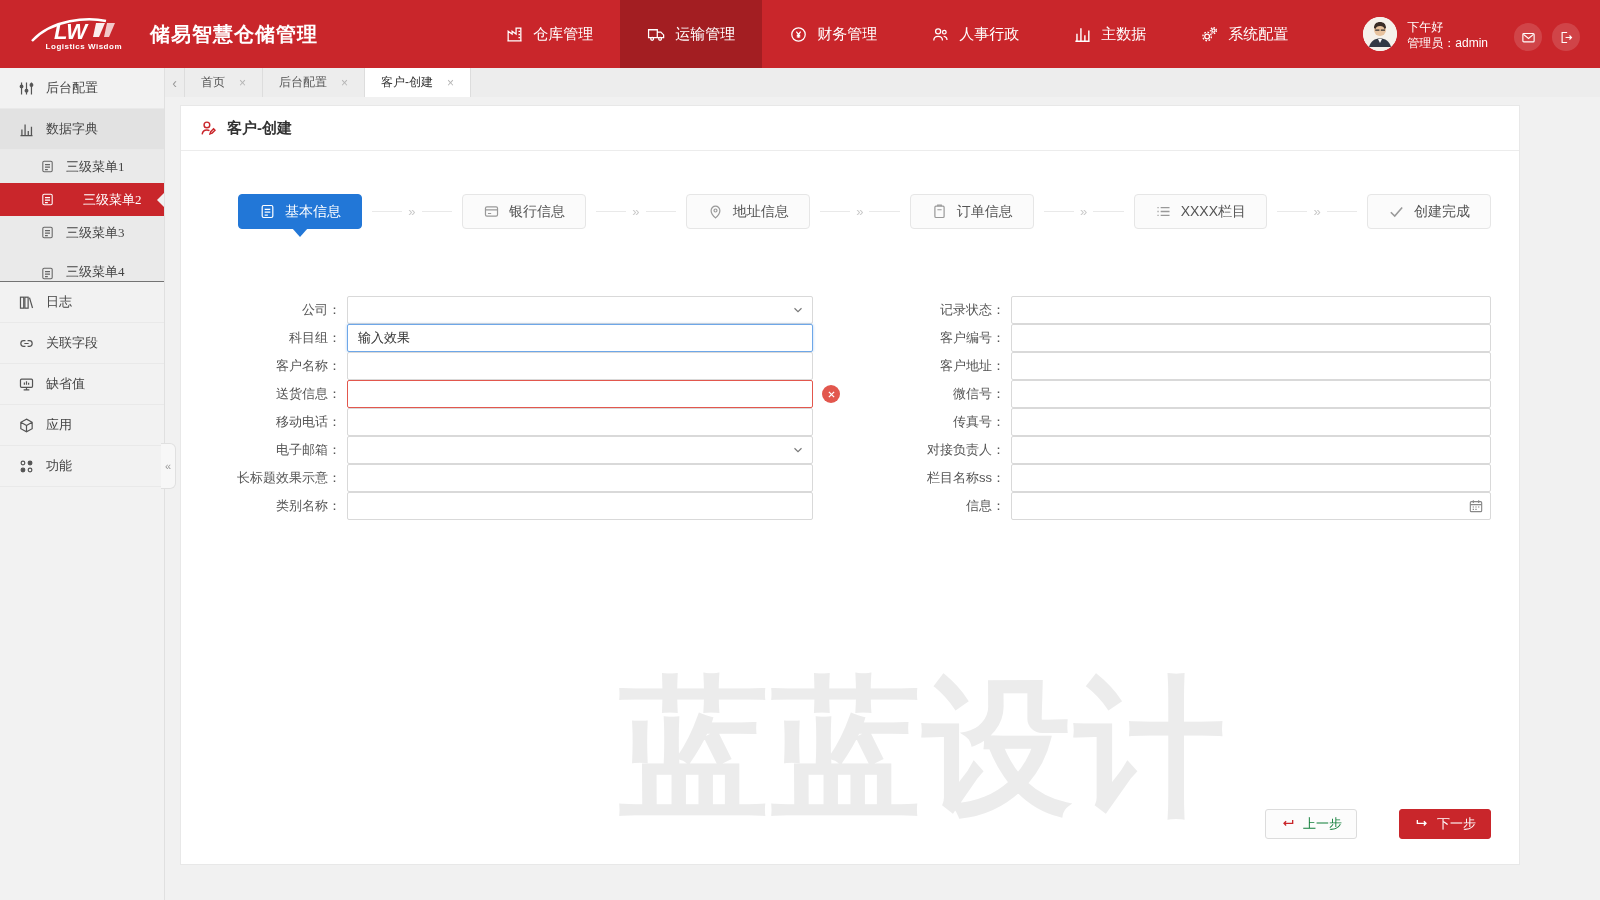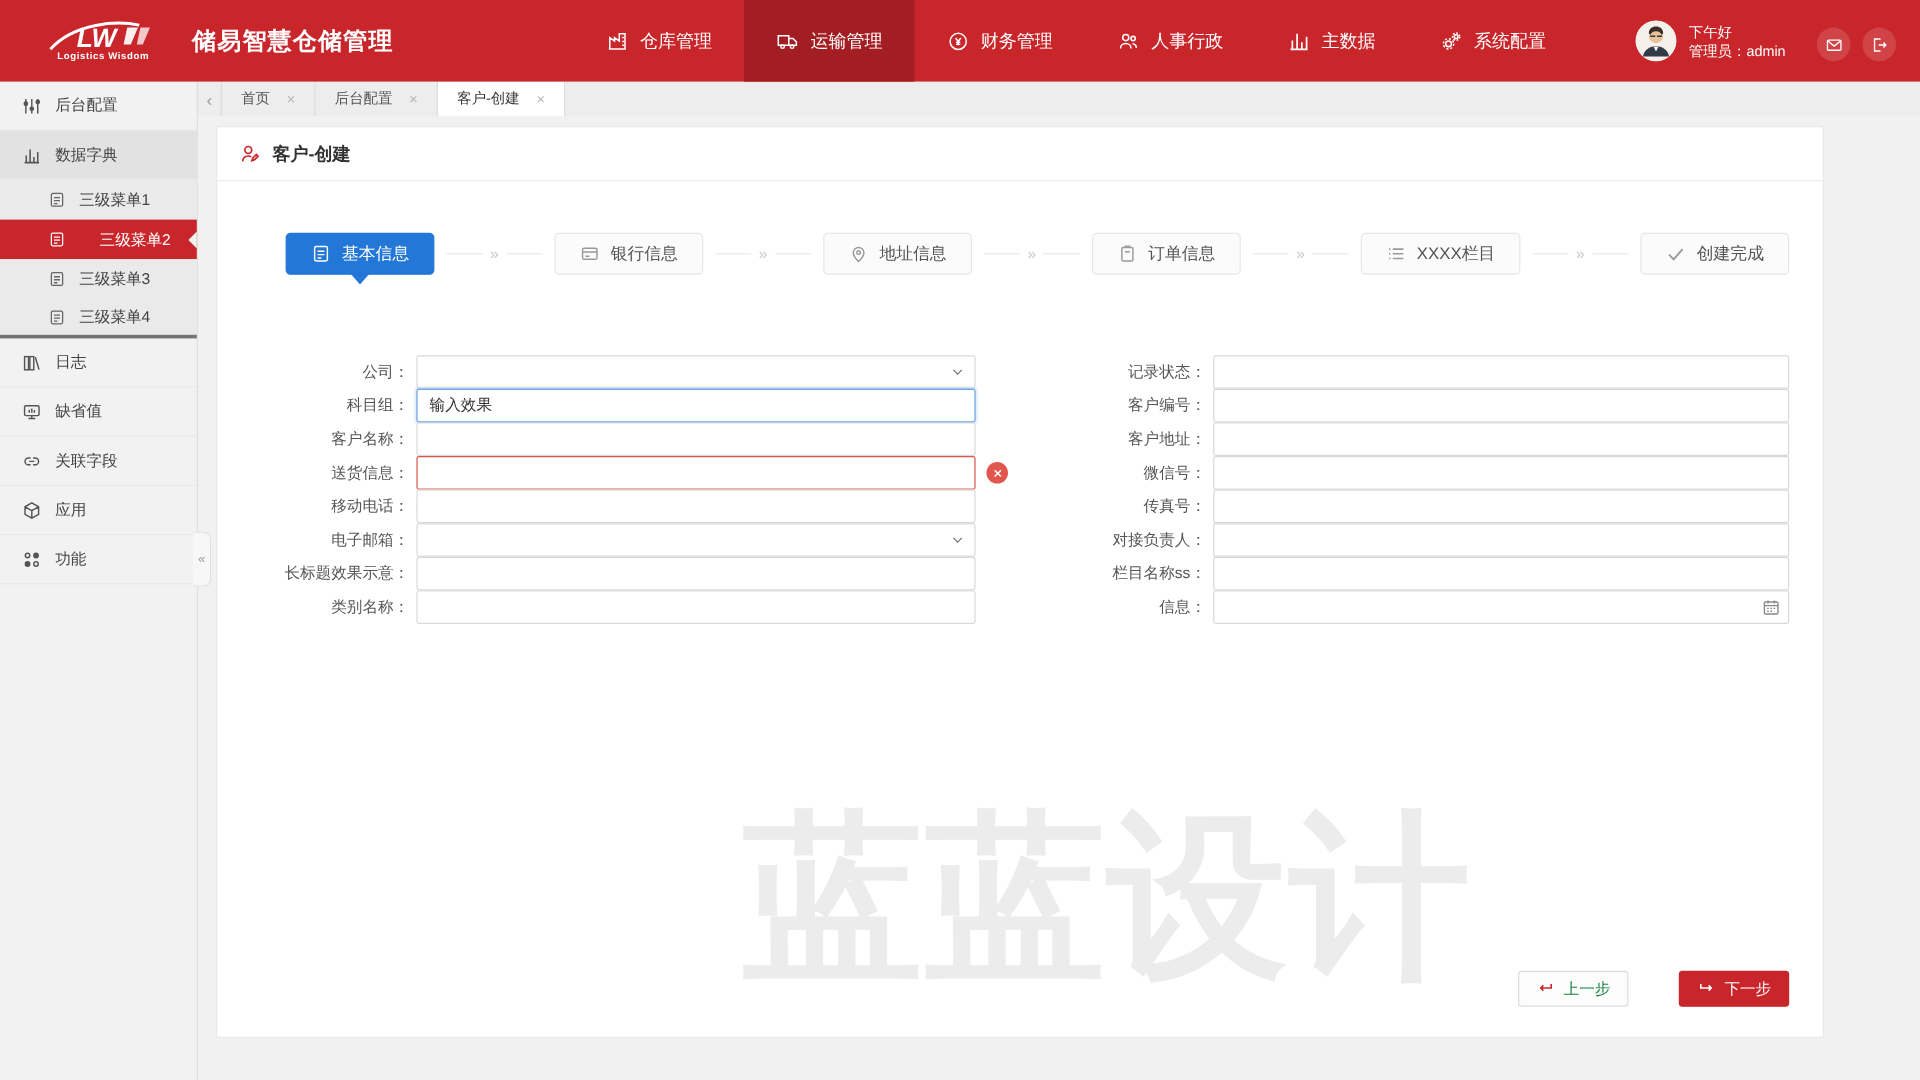--- a/index.html
+++ b/index.html
@@ -10,21 +10,21 @@
   html,body{width:1600px;height:900px;overflow:hidden;}
   body{
     font-family:"Liberation Sans","DejaVu Sans",sans-serif;
     background:#f1f1f1; position:relative; color:#333;
   }
   svg{display:block;}
 
   
   .header{position:absolute;left:0;top:0;width:1600px;height:68px;
     background:var(--brand); display:flex; align-items:center; z-index:20;}
-  .logo{display:flex;flex-direction:column;align-items:center;margin-left:40px;width:92px;}
+  .logo{display:flex;flex-direction:column;align-items:flex-end;margin-left:30px;width:92px;}
   .logo-sub{color:#fff;font-size:8px;font-weight:bold;letter-spacing:.5px;margin-top:-3px;}
   .app-title{color:#fff;font-size:20px;font-weight:bold;margin-left:28px;letter-spacing:1px;}
   .nav{display:flex;height:68px;margin-left:auto;}
   .nav-item{display:flex;align-items:center;gap:9px;padding:0 27px;height:68px;
     color:#fff;font-size:15px;cursor:pointer;}
   .nav-item.active{background:var(--brand-dark);}
   .nav-item svg{width:19px;height:19px;}
   .user-area{display:flex;align-items:flex-end;margin-left:48px;margin-right:20px;gap:10px;}
   .avatar{width:34px;height:34px;border-radius:50%;background:#fff;overflow:hidden;flex:none;}
   .user-text{color:#fff;font-size:12px;line-height:16px;margin-right:16px;white-space:nowrap;}
@@ -32,27 +32,27 @@
     display:flex;align-items:center;justify-content:center;color:#fff;cursor:pointer;}
   .hbtn svg{width:15px;height:15px;}
 
   
   .sidebar{position:absolute;left:0;top:68px;width:165px;bottom:0;background:#f2f2f2;
     border-right:1px solid #e0e0e0;z-index:10;}
   .side-item{position:relative;height:41px;display:flex;align-items:center;gap:11px;
     padding-left:18px;font-size:13px;color:#444;border-bottom:1px solid #e9e9e9;cursor:pointer;}
   .side-item svg{width:17px;height:17px;color:#555;flex:none;}
   .side-item.group-open{background:#e2e2e2;}
-  .side-sub{height:33px;padding-left:40px;background:#eaeaea;border-bottom:none;font-size:13px;}
+  .side-sub{height:33px;padding-left:40px;background:#eaeaea;border-bottom:none;font-size:13px;font-family:Liberation Serif, serif;}
   .side-sub svg{width:15px;height:15px;color:#666;}
   .side-sub.active{background:var(--brand);color:#fff;gap:28px;}
   .side-sub.active svg{color:#fff;}
   .side-sub.active::after{content:"";position:absolute;right:0;top:50%;margin-top:-7px;
     border:7px solid transparent;border-right:7px solid #f1f1f1;border-left:none;}
-  .side-sub.last{border-bottom:3px solid #737373;}
+  .side-sub.last{border-bottom:1px solid #737373;align-items:flex-end;}
   .collapse-tab{position:absolute;left:161px;top:443px;width:15px;height:46px;background:#f7f7f7;
     border:1px solid #e0e0e0;border-left:none;border-radius:0 6px 6px 0;display:flex;
     align-items:center;justify-content:center;color:#999;font-size:11px;cursor:pointer;z-index:11;}
 
   
   .tabbar{position:absolute;left:165px;right:0;top:68px;height:29px;background:#ededed;
     display:flex;align-items:stretch;z-index:9;}
   .tab-back{width:20px;display:flex;align-items:center;justify-content:center;color:#999;
     font-size:14px;cursor:pointer;border-right:1px solid #ddd;}
   .tab{display:flex;align-items:center;gap:14px;padding:0 16px;font-size:12px;color:#555;
@@ -256,30 +256,30 @@
   <div class="side-item">
     <svg viewBox="0 0 24 24" fill="none" stroke="currentColor" stroke-width="1.7">
       <rect x="3.5" y="4.5" width="4.6" height="15.5"></rect>
         <rect x="9.7" y="4.5" width="4.6" height="15.5"></rect>
         <path d="M16.2 5.2l4.3 14.6"></path>
     </svg>
     <span>日志</span>
   </div>
   <div class="side-item">
     <svg viewBox="0 0 24 24" fill="none" stroke="currentColor" stroke-width="1.7">
+      <path d="M10.5 8H8a4 4 0 100 8h2.5M13.5 8H16a4 4 0 110 8h-2.5M9 12h6"></path>
+    </svg>
+    <span>关联字段</span>
+  </div>
+  <div class="side-item">
+    <svg viewBox="0 0 24 24" fill="none" stroke="currentColor" stroke-width="1.7">
       <rect x="3.5" y="4.5" width="17" height="11.5" rx="1.5"></rect>
         <path d="M9 12.5V9M12 12.5v-5M15 12.5v-3M12 16v3.5M8 19.5h8"></path>
     </svg>
     <span>缺省值</span>
-  </div>
-  <div class="side-item">
-    <svg viewBox="0 0 24 24" fill="none" stroke="currentColor" stroke-width="1.7">
-      <path d="M10.5 8H8a4 4 0 100 8h2.5M13.5 8H16a4 4 0 110 8h-2.5M9 12h6"></path>
-    </svg>
-    <span>关联字段</span>
   </div>
   <div class="side-item">
     <svg viewBox="0 0 24 24" fill="none" stroke="currentColor" stroke-width="1.7">
       <path d="M12 3l8 4.5v9L12 21l-8-4.5v-9zM12 12l8-4.5M12 12L4 7.5M12 12v9"></path>
     </svg>
     <span>应用</span>
   </div>
   <div class="side-item">
     <svg viewBox="0 0 24 24" fill="none" stroke="currentColor" stroke-width="1.7">
       <circle cx="7" cy="7" r="2.6"></circle>

